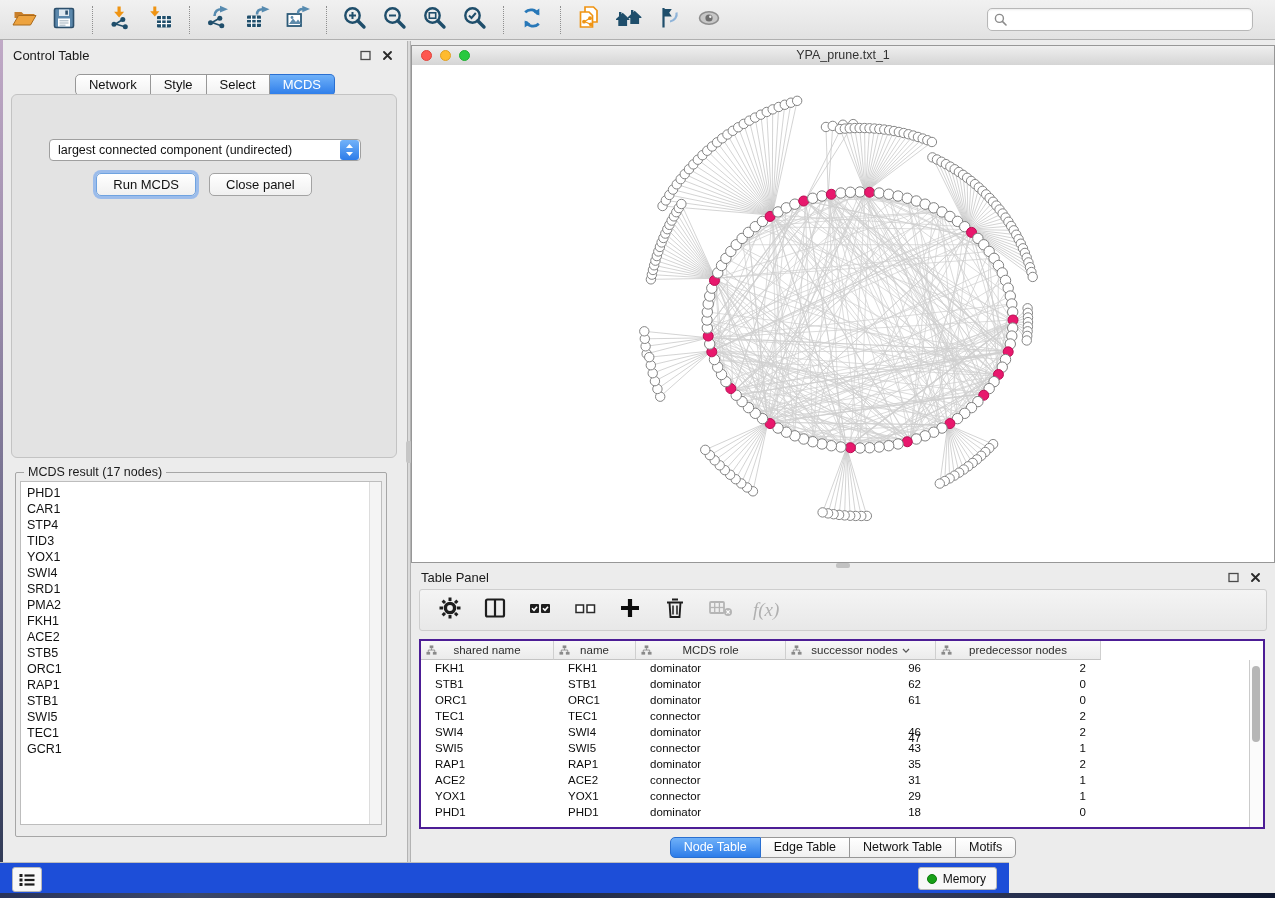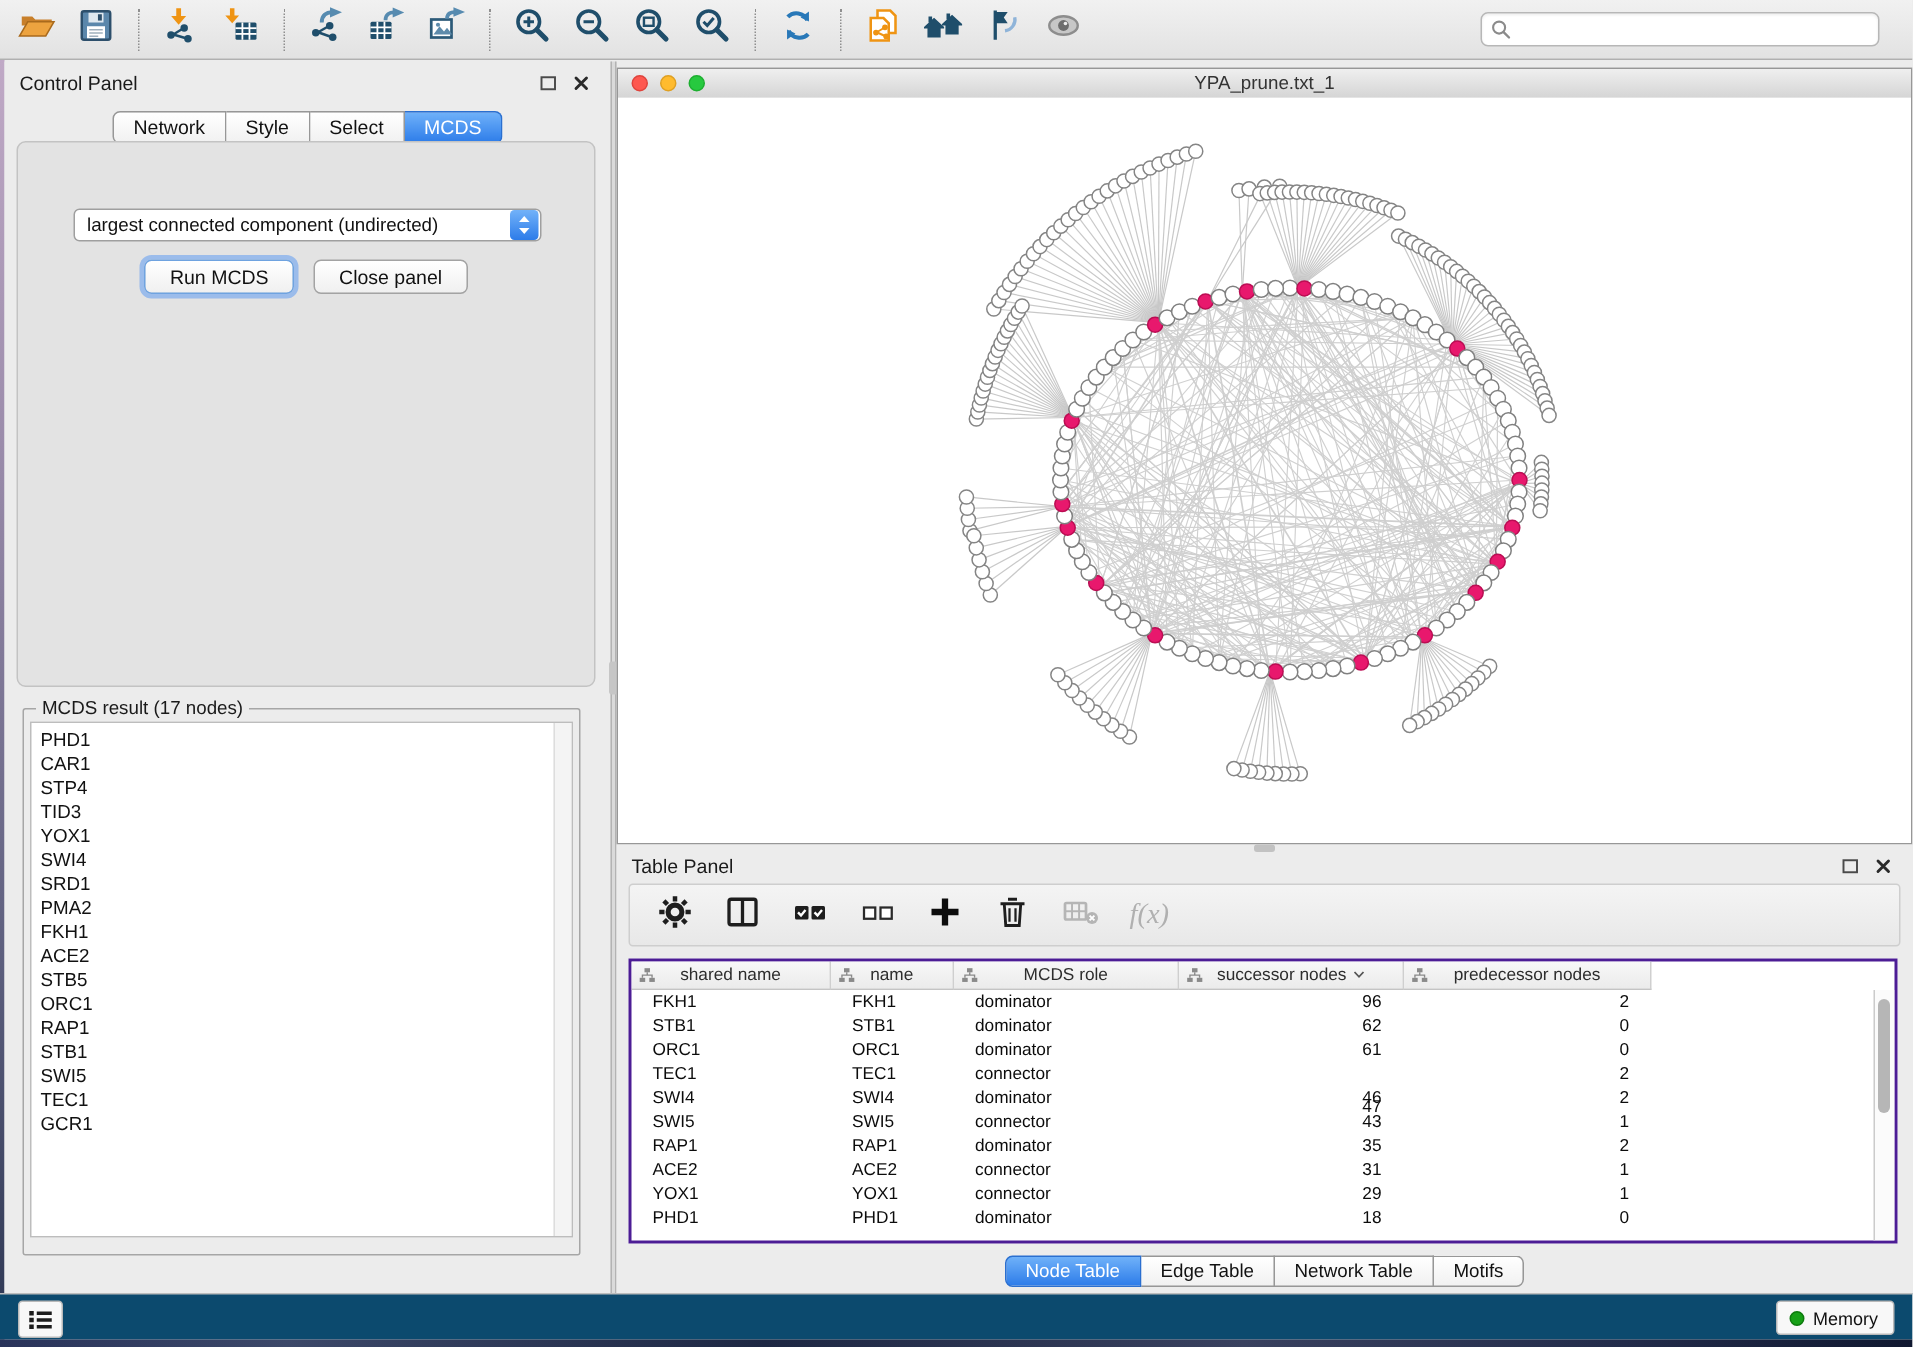--- a/index.html
+++ b/index.html
@@ -86,21 +86,21 @@
   .th .col-icon{position:absolute;left:5px;top:4px}
   .tr{display:flex;height:16px;align-items:center}
   .td{box-sizing:border-box;font-size:11.5px;color:#0c0c0c;white-space:nowrap;overflow:hidden}
   .td.l{padding-left:14px;text-align:left}
   .td.r{padding-right:15px;text-align:right}
   .tbl-scroll{position:absolute;right:0;top:19px;bottom:0;width:13px;background:#fbfbfb;border-left:1px solid #cbcbcb}
   .tbl-thumb{position:absolute;left:2px;top:6px;width:8px;height:76px;background:#b6b6b6;border-radius:5px}
   .table-tabs{position:absolute;left:0;right:0;bottom:4px;display:flex;justify-content:center}
   .table-tabs .seg-tab{font-size:12.5px;height:19px;line-height:19px}
   
-  .status-bar{position:absolute;left:0;top:862px;width:1275px;height:31px;background:#0c4a6e;border-top:1px solid #bdbdbd;box-sizing:border-box}
+  .status-bar{position:absolute;left:0;top:862px;width:1009px;height:31px;background:#1d4ed8;border-top:1px solid #bdbdbd;box-sizing:border-box}
   .sb-btn{position:absolute;left:12px;top:4px;width:28px;height:23px;background:#f8f8f8;border:1px solid #b9b9b9;
     border-radius:3px;display:flex;align-items:center;justify-content:center;cursor:default}
   .memory-btn{position:absolute;right:12px;top:4px;height:23px;box-sizing:border-box;padding:0 10px 0 8px;
     background:#f8f8f8;border:1px solid #b9b9b9;border-radius:3px;display:flex;align-items:center;gap:6px;font-size:12px;color:#111}
   .green-dot{width:10px;height:10px;border-radius:50%;background:#17a017;border:1px solid #0d7a0d;box-sizing:border-box}
 </style>
 </head>
 <body>
 
 <div class="toolbar">
@@ -283,21 +283,21 @@
           <line x1="8.4" y1="8.4" x2="12" y2="12" stroke="#8b8b8b" stroke-width="1.6" stroke-linecap="round"></line>
         </svg>
     </span>
     <input placeholder="" style="">
   </div>
 </div>
 
 <div class="left-strip"></div>
 
 <div class="control-panel">
-  <div class="panel-title">Control Panel</div>
+  <div class="panel-title">Control Table</div>
   <div class="win-btns">
     <span class="win-btn">
       <svg width="11" height="11" viewBox="0 0 11 11">
           <rect x="1" y="1.5" width="9" height="8" fill="none" stroke="#4a4a4a" stroke-width="1.3"></rect>
         </svg>
     </span>
     <span class="win-btn">
       <svg width="11" height="11" viewBox="0 0 11 11">
           <path d="M2 2l7 7M9 2l-7 7" stroke="#2a2a2a" stroke-width="1.9" stroke-linecap="round"></path>
         </svg>

